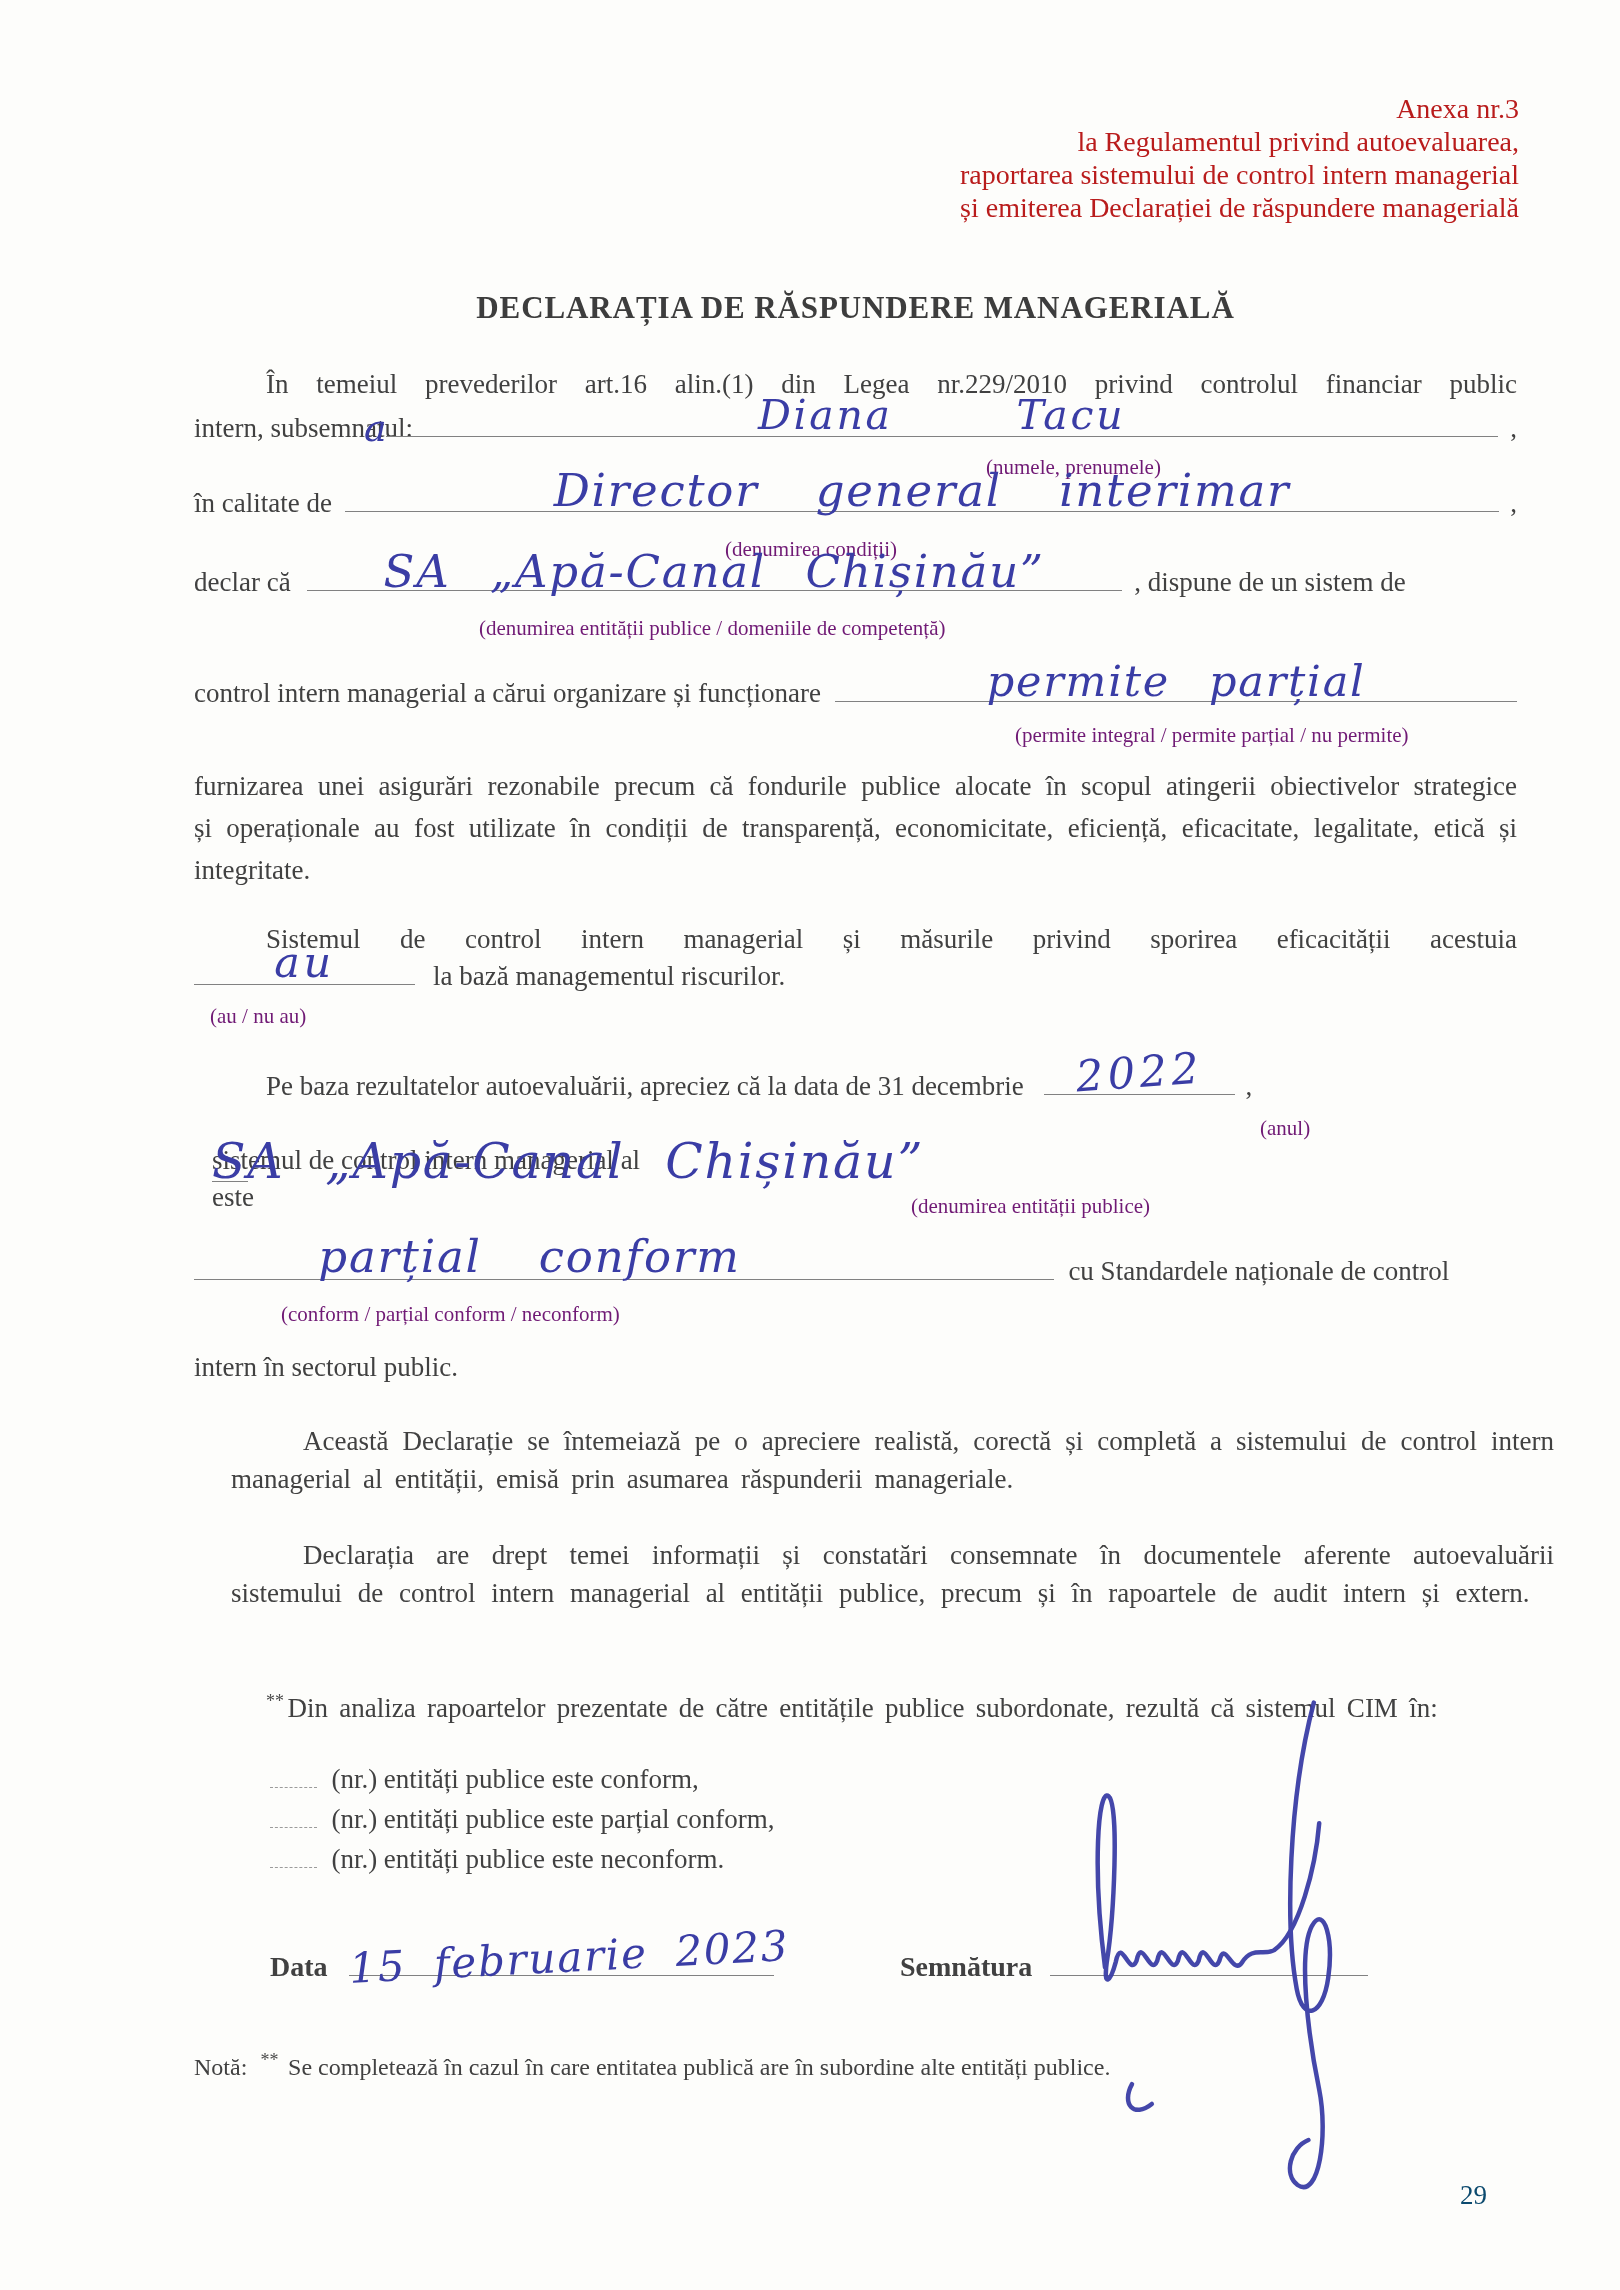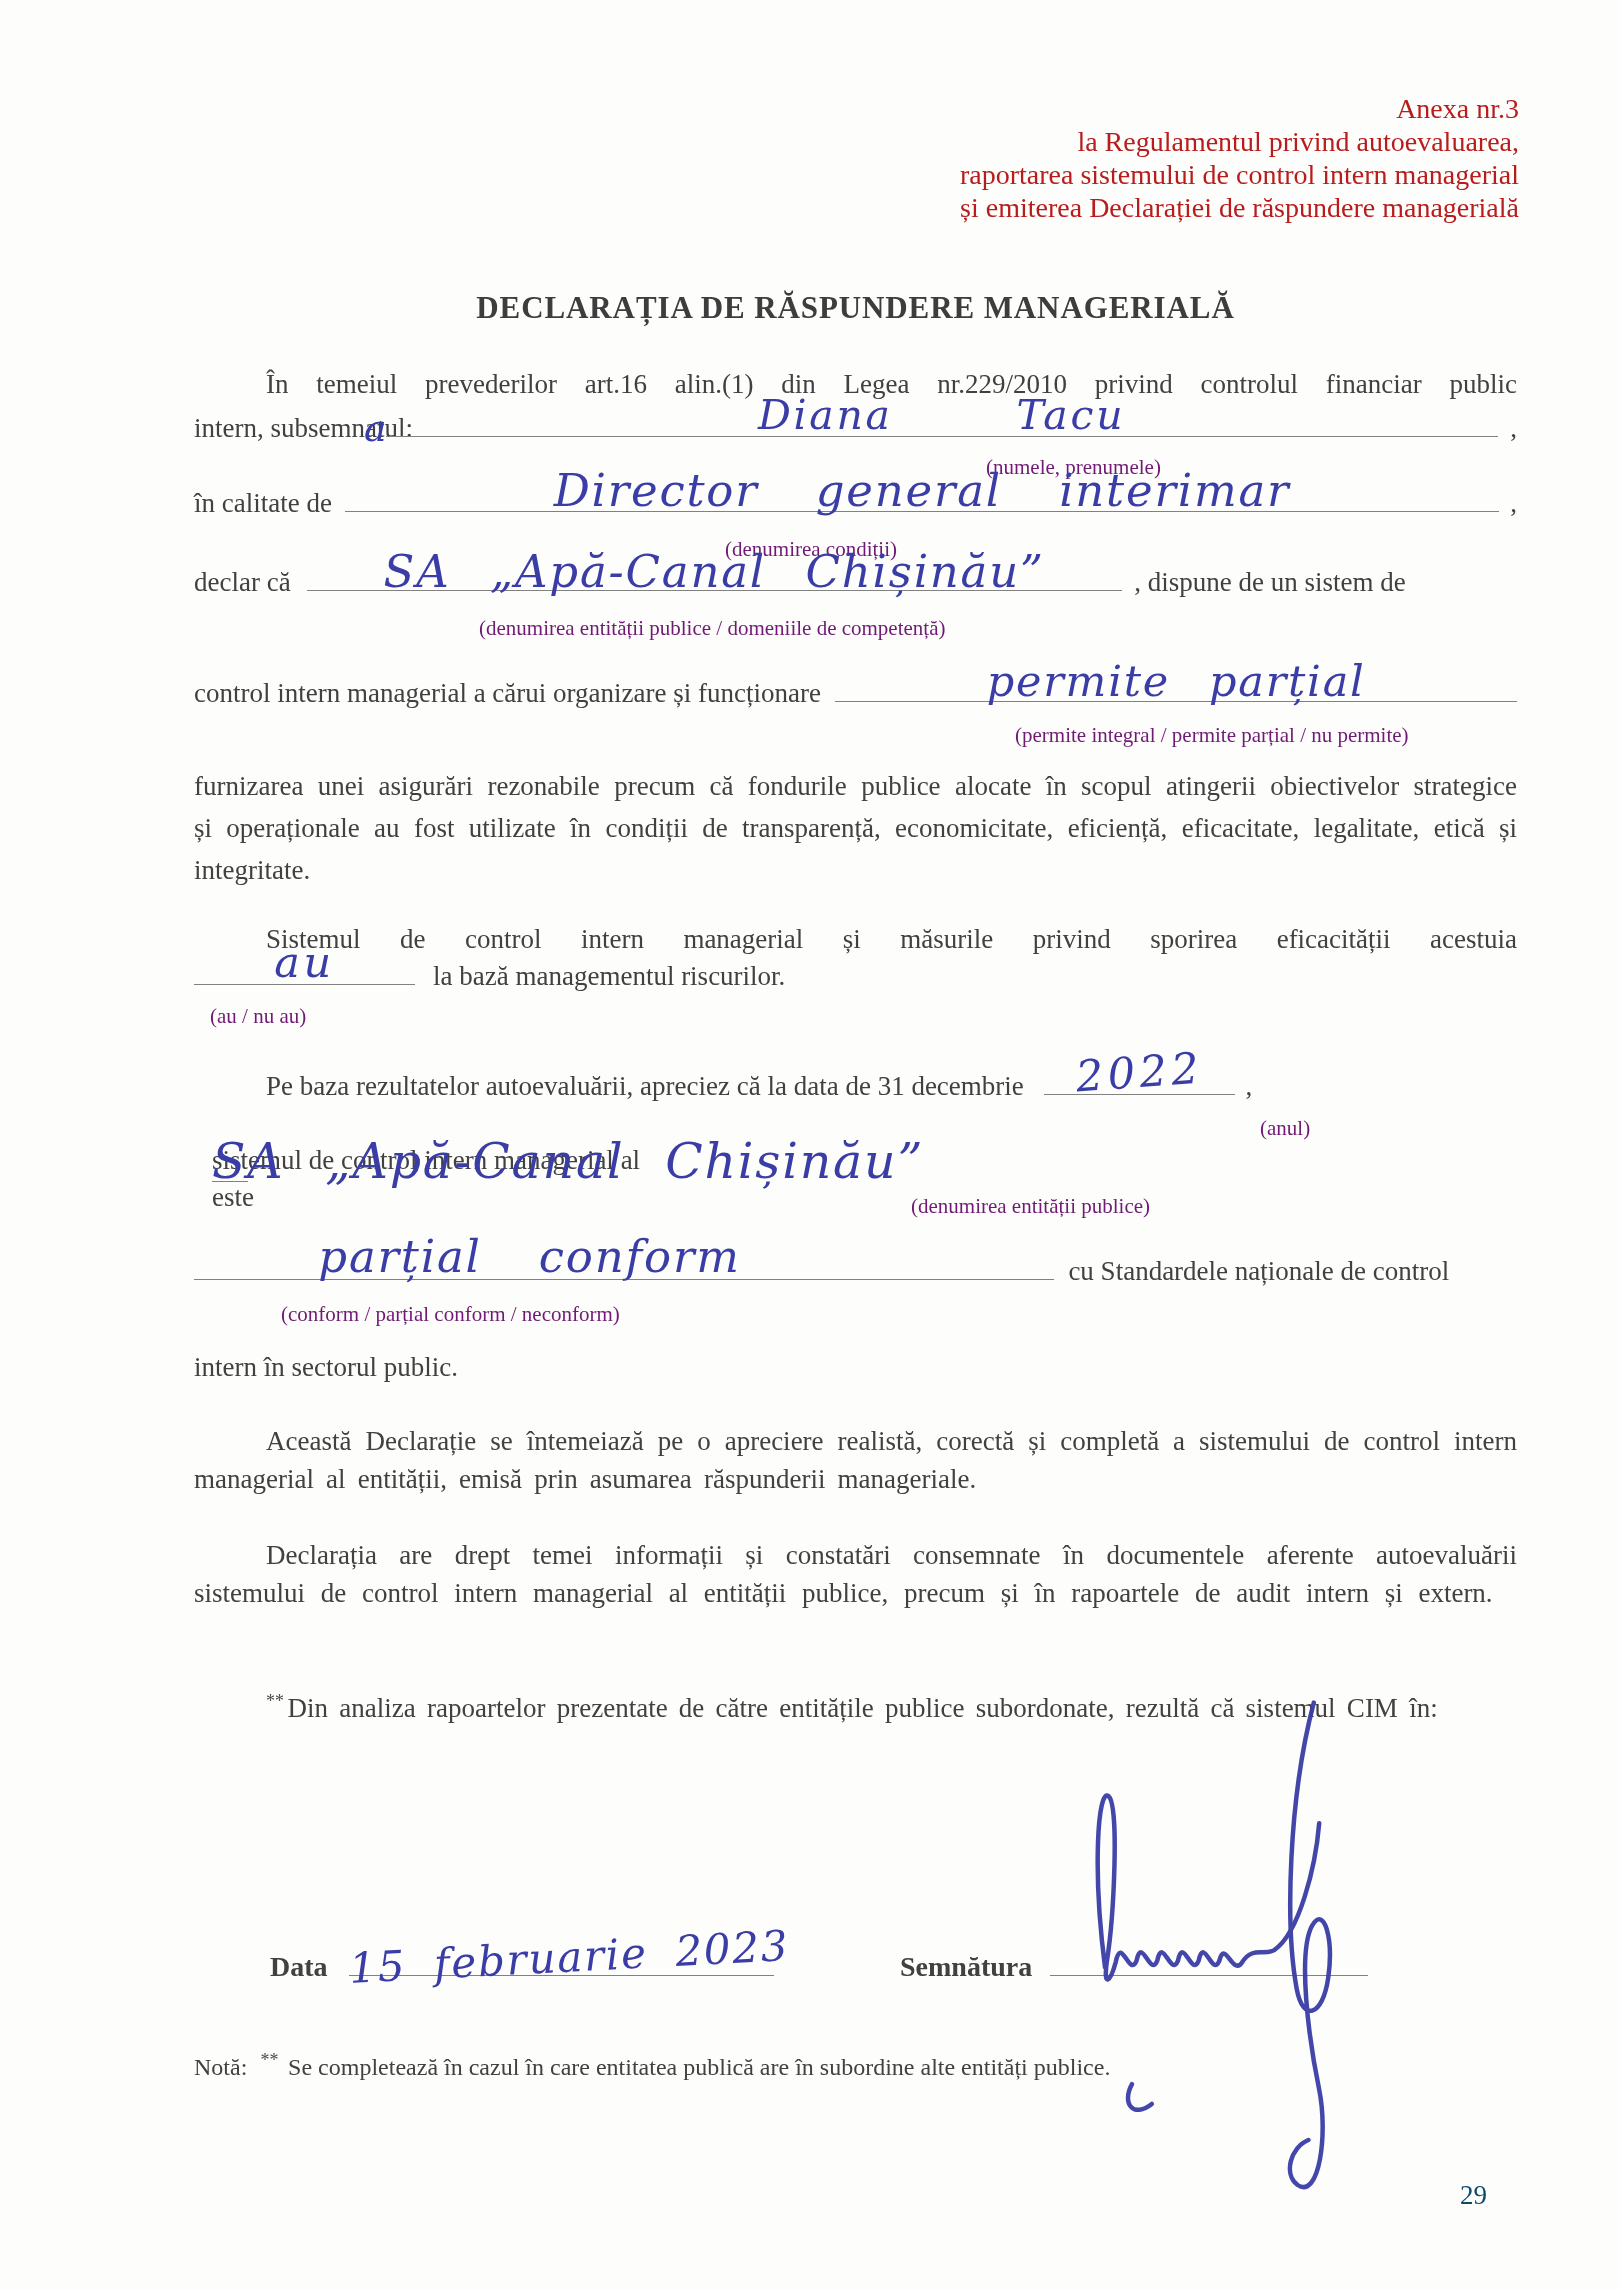--- a/index.html
+++ b/index.html
@@ -9,21 +9,21 @@
     font-family:"Liberation Serif",serif;color:#414141;
   }
   .abs{position:absolute;}
   .annex{text-align:right;font-size:28px;line-height:33px;color:#b91c1c;}
   .title{font-size:31px;font-weight:bold;letter-spacing:0.9px;text-align:center;color:#3d3d3d;}
   .body-t{font-size:27px;line-height:38px;}
   .row{display:flex;align-items:baseline;white-space:nowrap;font-size:27px;}
   .blank{position:relative;border-bottom:1.8px solid #818181;height:4.5px;min-width:36px;}
   .blank.grow{flex:1 1 auto;}
   .para{text-align:justify;}
-  .indent{text-indent:72px;}
+  .indent{text-indent:72px;margin-left:37px;}
   .stretch{text-align:justify;text-align-last:justify;}
   .caption{font-size:21px;color:#701a75;white-space:nowrap;}
   .hw{
     font-family:"DejaVu Serif",serif;font-style:italic;color:#3a3da5;
     position:absolute;left:0;right:0;bottom:0;text-align:center;
     font-size:41px;line-height:1;white-space:nowrap;
   }
   .hw-inline{
     font-family:"DejaVu Serif",serif;font-style:italic;color:#3a3da5;
     display:inline-block;font-size:38px;line-height:0;
@@ -127,20 +127,34 @@
 
   <div class="abs body-t" style="top:1348px;left:194px;">intern în sectorul public.</div>
 
   <div class="abs body-t para indent" style="top:1422px;left:194px;width:1323px;word-spacing:5.4px;">Această Declarație se întemeiază pe o apreciere realistă, corectă și completă a sistemului de control intern managerial al entității, emisă prin asumarea răspunderii manageriale.</div>
 
   <div class="abs body-t para indent" style="top:1536px;left:194px;width:1323px;word-spacing:9px;">Declarația are drept temei informații și constatări consemnate în documentele aferente autoevaluării sistemului de control intern managerial al entității publice, precum și în rapoartele de audit intern și extern.</div>
 
   <div class="abs body-t para" style="top:1689px;left:194px;width:1323px;word-spacing:4.5px;">
     <span style="display:inline-block;width:72px;"></span><sup class="mark">**</sup><span>Din analiza rapoartelor prezentate de către entitățile publice subordonate, rezultă că sistemul CIM în:</span>
   </div>
+  <div class="abs" style="top:1764px;left:270px;">
+    <div class="row" style="height:40px;">
+      <span class="nr-blank"></span>
+      <span style="font-size:27px;">(nr.) entități publice este conform,</span>
+    </div>
+    <div class="row" style="height:40px;">
+      <span class="nr-blank"></span>
+      <span style="font-size:27px;">(nr.) entități publice este parțial conform,</span>
+    </div>
+    <div class="row" style="height:40px;">
+      <span class="nr-blank"></span>
+      <span style="font-size:27px;">(nr.) entități publice este neconform.</span>
+    </div>
+  </div>
 
   <div class="abs row" style="top:1951px;left:270px;width:504px;">
     <span class="bold" style="font-size:28px;">Data</span>
     <span class="blank grow" style="margin-left:21.6px;">
       <span class="hw" style="font-size:42px;letter-spacing:1.8px;word-spacing:12.6px;bottom:-3.6px;transform:rotate(-3deg);">15 februarie 2023</span>
     </span>
   </div>
 
   <div class="abs row" style="top:1951px;left:900px;width:468px;">
     <span class="bold" style="font-size:28px;">Semnătura</span>

